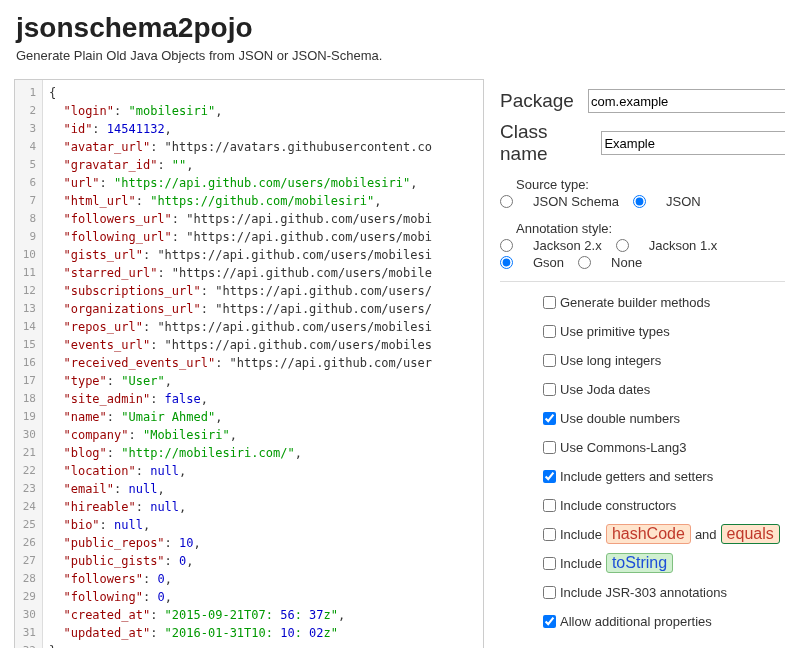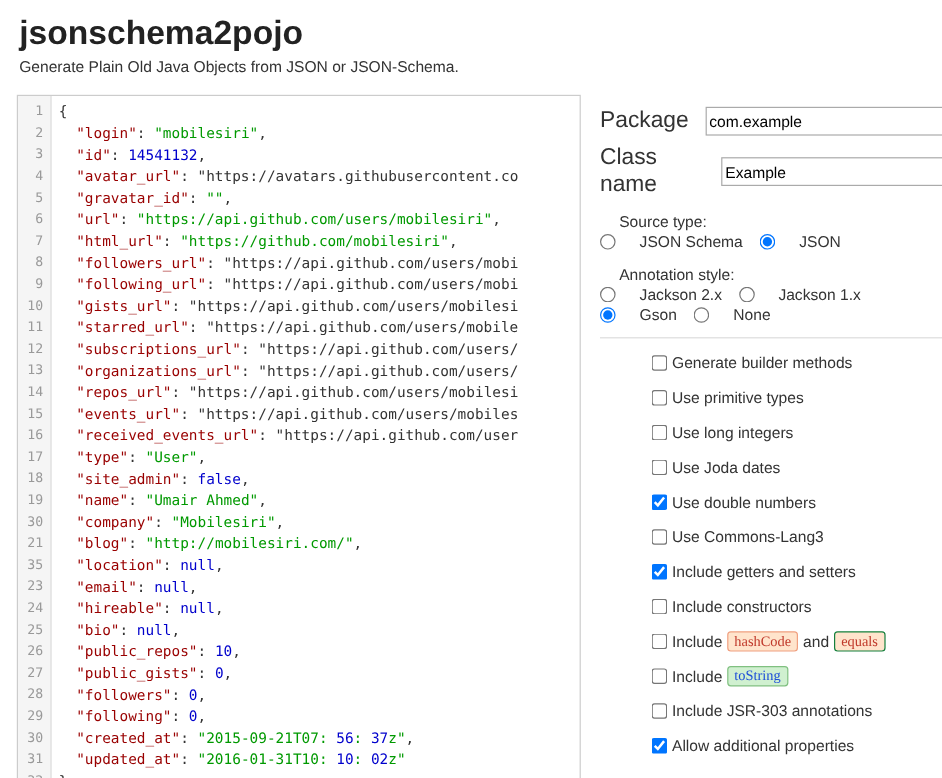--- a/index.html
+++ b/index.html
@@ -137,22 +137,22 @@
     }
     .checkbox-row input[type="checkbox"] {
       margin: 0;
       width: 13px;
       height: 13px;
     }
     .inline-badge {
       display: inline-block;
       padding: 0px 5px;
       border-radius: 3px;
-      font-size: 12px;
-      font-family: Liberation Serif, serif;
+      font-size: 16px;
+      font-family: Liberation Sans, sans-serif;
     }
     .badge-hashcode {
       background: #ffe4cc;
       color: #c0392b;
       border: 1px solid #f0a080;
     }
     .badge-equals {
       background: #ffe4cc;
       color: #c0392b;
       border: 1px solid #15803d;
@@ -194,21 +194,21 @@
         <div>12</div>
         <div>13</div>
         <div>14</div>
         <div>15</div>
         <div>16</div>
         <div>17</div>
         <div>18</div>
         <div>19</div>
         <div>30</div>
         <div>21</div>
-        <div>35</div>
+        <div>22</div>
         <div>23</div>
         <div>24</div>
         <div>25</div>
         <div>26</div>
         <div>27</div>
         <div>28</div>
         <div>29</div>
         <div>30</div>
         <div>31</div>
         <div>32</div>

